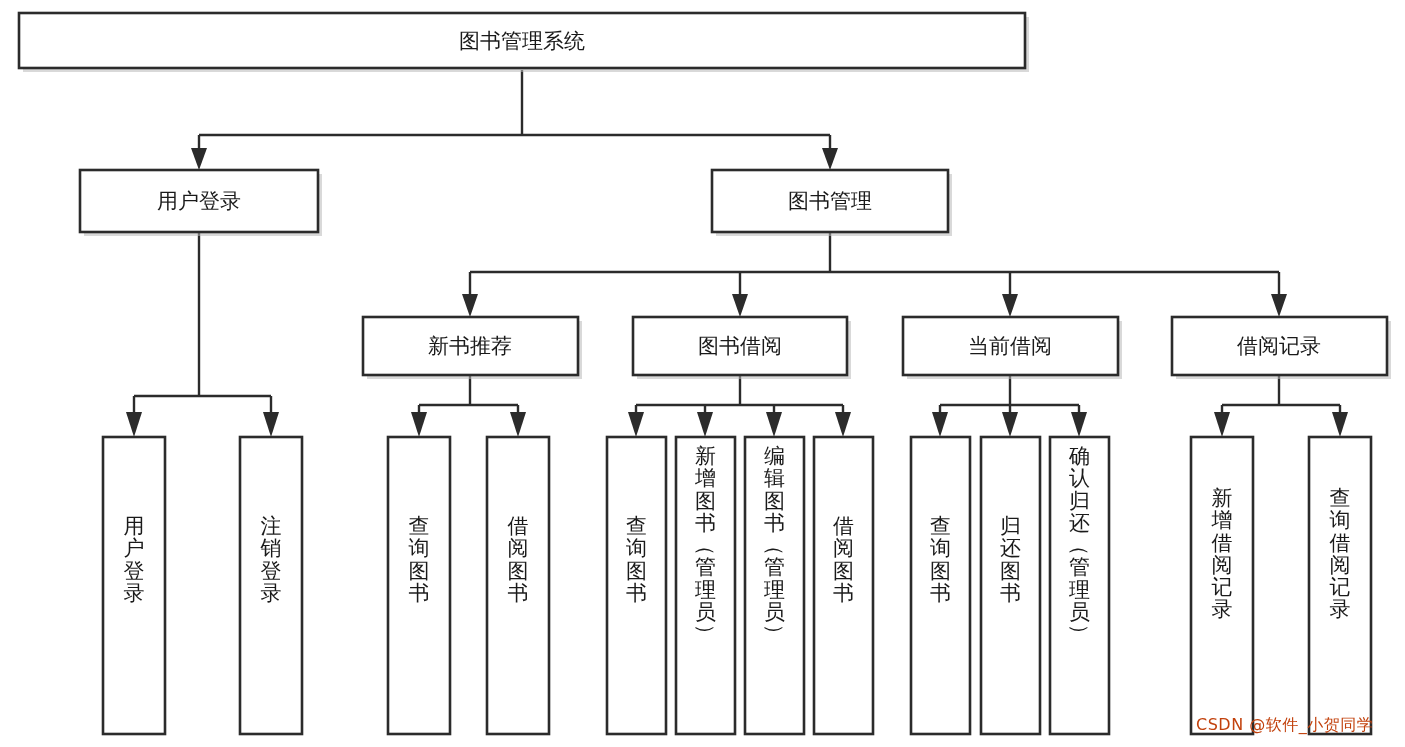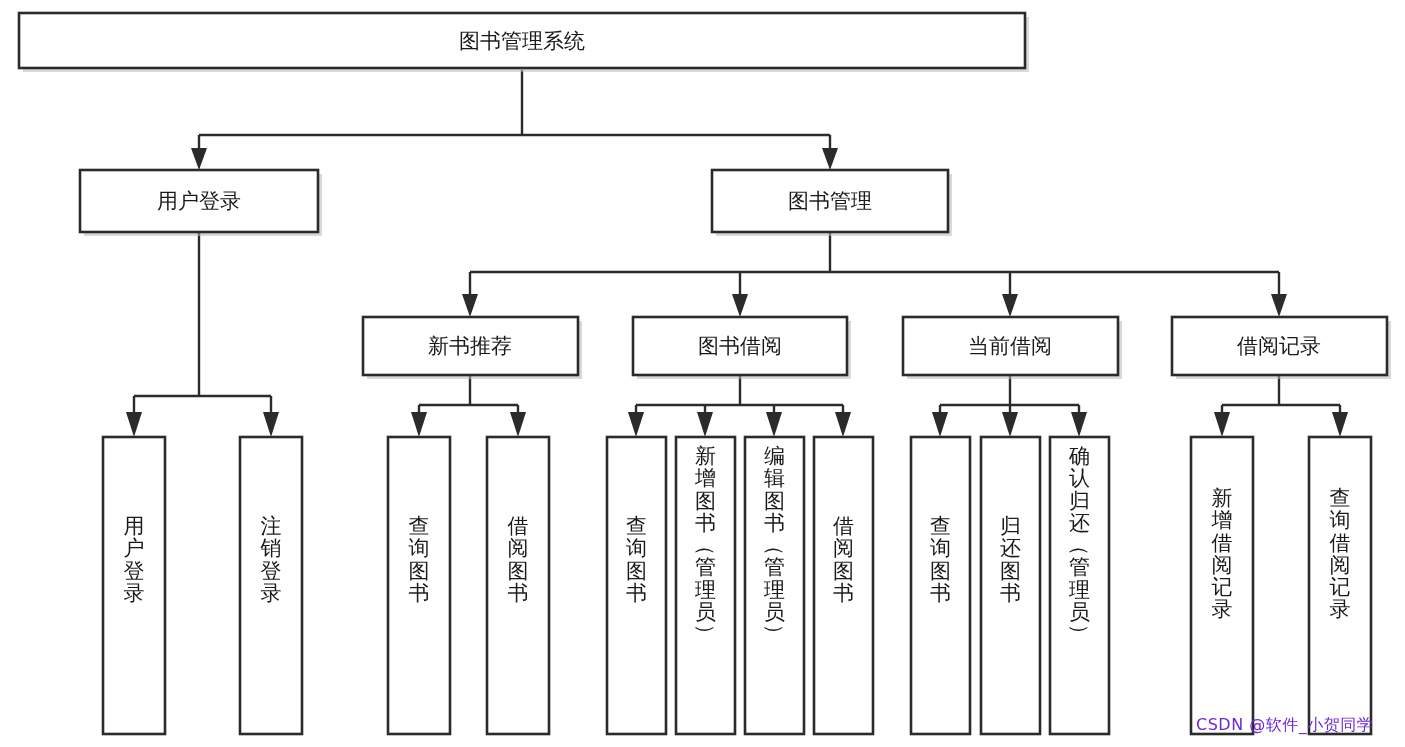--- a/index.html
+++ b/index.html
@@ -75,21 +75,21 @@
   }
   .leaf-label span.paren {
     display: block;
     height: 1.06em;
     transform: rotate(90deg);
   }
   .watermark {
     position: absolute;
     font-family: "DejaVu Sans", "Liberation Sans", sans-serif;
     font-size: 16px;
-    color: #6d28d9;
+    color: #c2410c;
     letter-spacing: 0.5px;
     white-space: nowrap;
     pointer-events: none;
   }
 </style>
 </head>
 <body>
 
 <div id="diagram-root">
 

